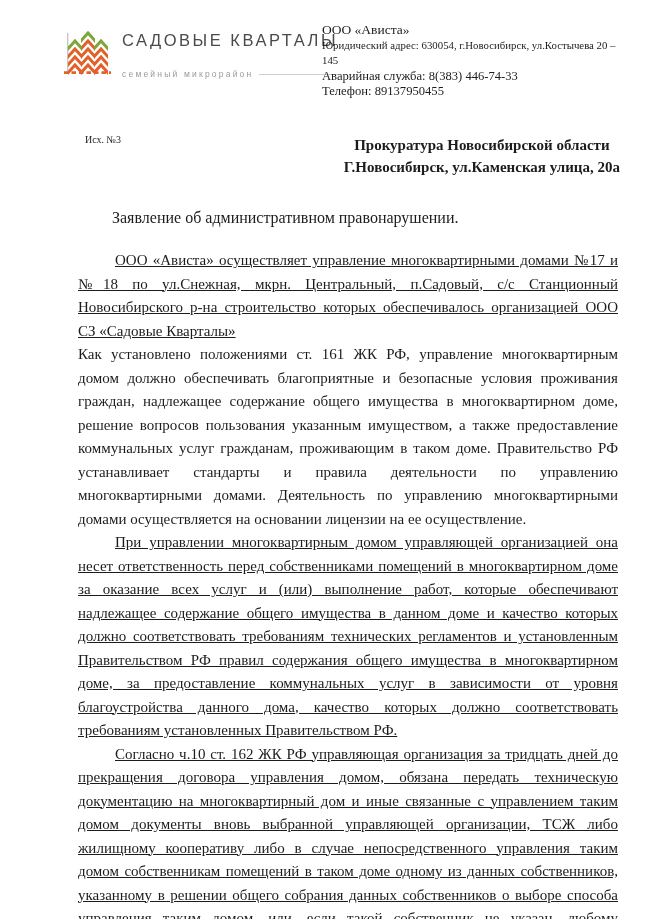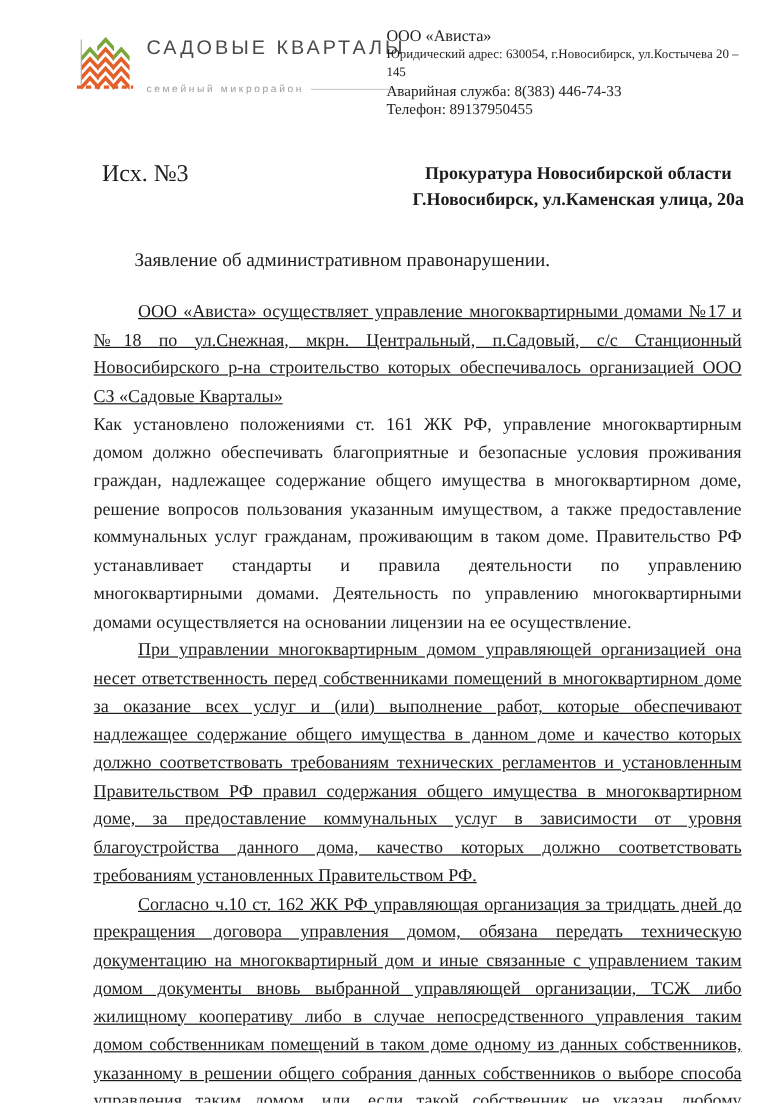--- a/index.html
+++ b/index.html
@@ -38,21 +38,21 @@
   .ci-name  { font-size:13.5px; }
   .ci-small { font-size:10.8px; }
   .ci-mid   { font-size:12.6px; }
   .ci-email a { color:#0563c1; text-decoration:underline; font-size:11.6px; }
 
   
   .ref-row {
     position:absolute; top:134px; left:85px; right:30px;
     display:flex; justify-content:space-between; align-items:flex-start;
   }
-  .ref-number { font-size:20px;font-family:Liberation Serif, serif; }
+  .ref-number { font-size:10px;font-family:Liberation Serif, serif; }
   .addressee { text-align:center; font-weight:bold; font-size:15px; line-height:22px; }
 
   
   .doc-title {
     position:absolute; top:209px; left:112px;
     font-size:16px;
   }
   .body-text {
     position:absolute; top:249px; left:78px; right:32px;
     font-size:15px; line-height:23.5px;

